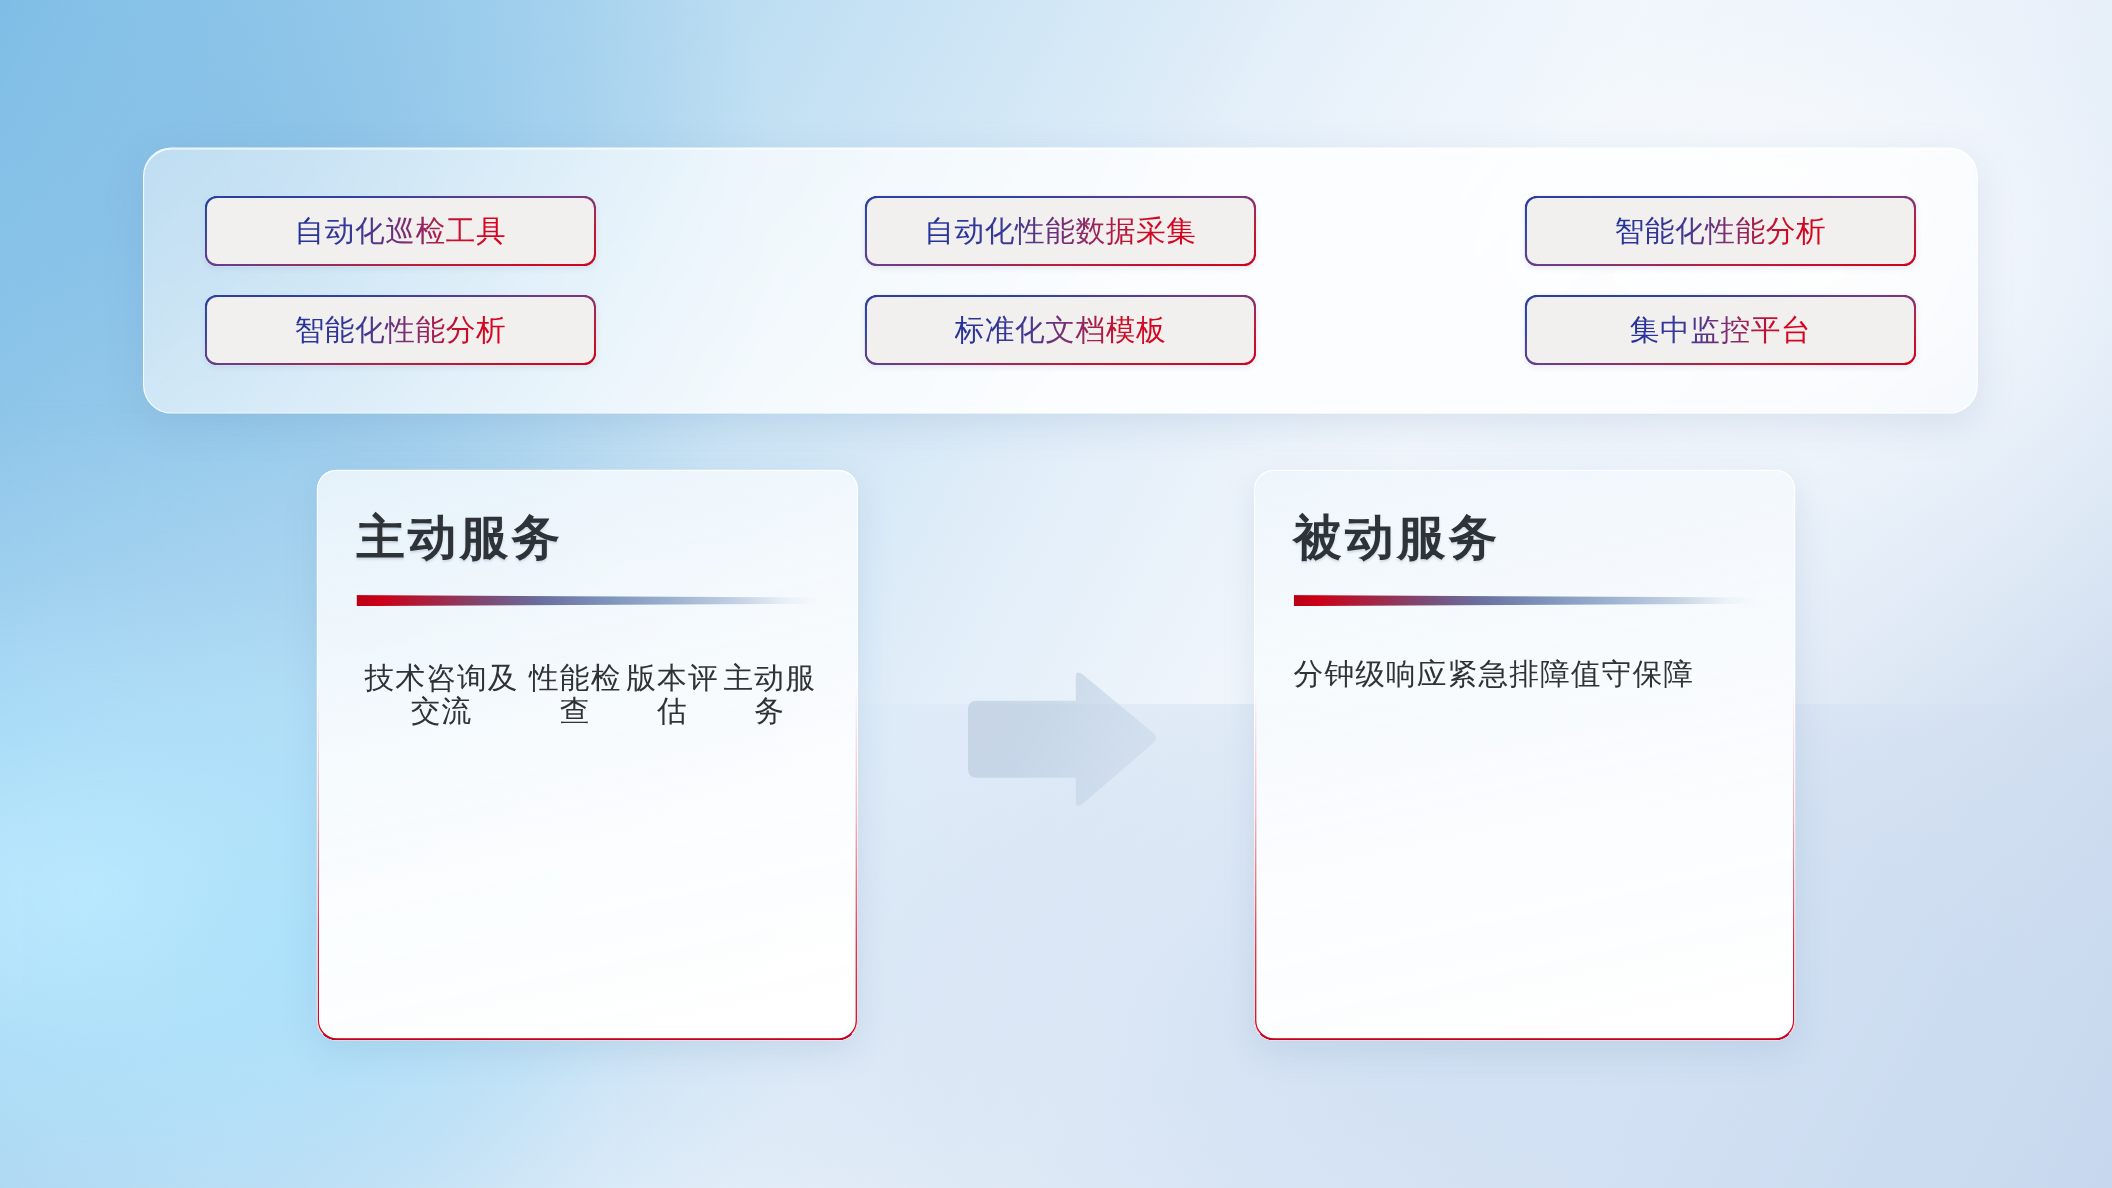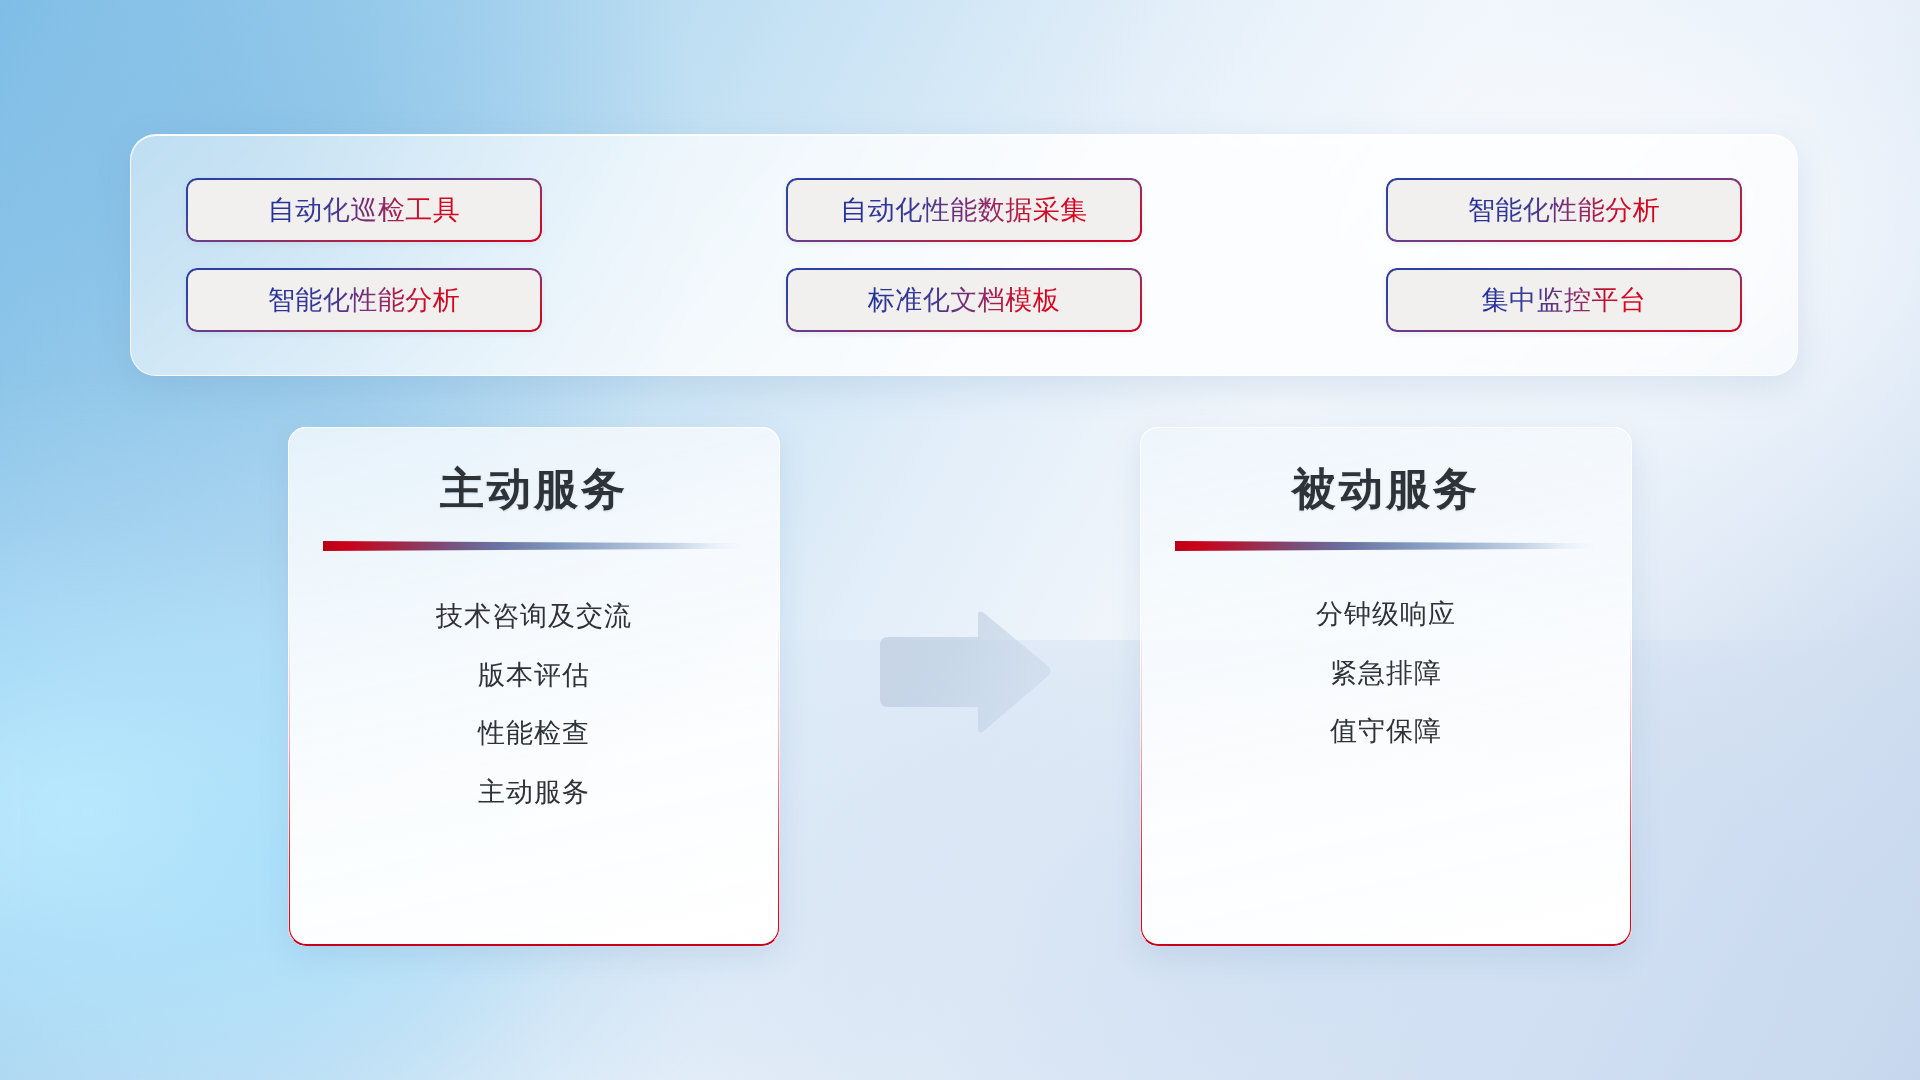--- a/index.html
+++ b/index.html
@@ -153,21 +153,21 @@
     position:absolute; inset:0;
     border-radius:18px;
     border:1px solid rgba(255,255,255,.85);
     border-bottom-color:transparent;
     pointer-events:none;
   }
   #card-active{ left:288px; }
   #card-passive{ left:1140px;font-family:Liberation Mono, monospace; }
 
   .card-inner{ position:relative; z-index:2; padding:33px 36px 0; height:100%;
-               display:flex; flex-direction:column; align-items:center; }
+               display:flex; flex-direction:column; align-items:flex-start; }
 
   .card-title{
     font-size:44px; font-weight:700; color:#2e3338;
     letter-spacing:3px;
     text-shadow:0 1px 2px rgba(120,140,165,.28);
   }
   .title-rule{
     margin-top:22px;
     width:422px; height:10px;
     position:relative;
@@ -175,21 +175,21 @@
   .title-rule .bar{
     position:absolute; left:0; top:0; width:100%; height:100%;
     background:linear-gradient(90deg,
         #b80016 0%, #cc0018 5%, #a62240 16%, #7c4a75 28%,
         #6a6fa0 40%, #7d93bb 54%, #9db2d0 68%, #c3d1e3 82%,
         rgba(214,226,239,.35) 93%, rgba(214,226,239,0) 100%);
     -webkit-clip-path:polygon(0 0,100% 22%,100% 78%,0 100%);
             clip-path:polygon(0 0,100% 22%,100% 78%,0 100%);
   }
 
-  .svc-list{ margin-top:36px; width:100%; display:flex; flex-direction:column; }
+  .svc-list{ margin-top:36px; width:100%; display:flex; flex-direction:row; }
   .svc-item{
     font-size:27px; color:#2f3337; text-align:center;
     line-height:1.1; padding:15px 0 14px;
     letter-spacing:1px;
   }
 
   
   #flow-arrow{
     position:absolute; left:872px; top:611px; width:180px; height:123px;
   }
@@ -234,22 +234,22 @@
 </section>
 
 <section class="svc-card" id="card-active">
   <div class="card-inner">
     <h2 class="card-title">主动服务</h2>
     <div class="title-rule">
       <span class="bar"></span>
     </div>
     <div class="svc-list">
       <div class="svc-item">技术咨询及交流</div>
+      <div class="svc-item">性能检查</div>
       <div class="svc-item">版本评估</div>
-      <div class="svc-item">性能检查</div>
       <div class="svc-item">主动服务</div>
     </div>
   </div>
 </section>
 
 <div id="flow-arrow">
   <svg viewBox="0 0 180 123" xmlns="http://www.w3.org/2000/svg" aria-hidden="true">
     <defs>
       <linearGradient id="arrowGrad" x1="0" y1="0" x2="1" y2="0.35">
         <stop offset="0%" stop-color="#b9c6da" stop-opacity="0.62"></stop>

